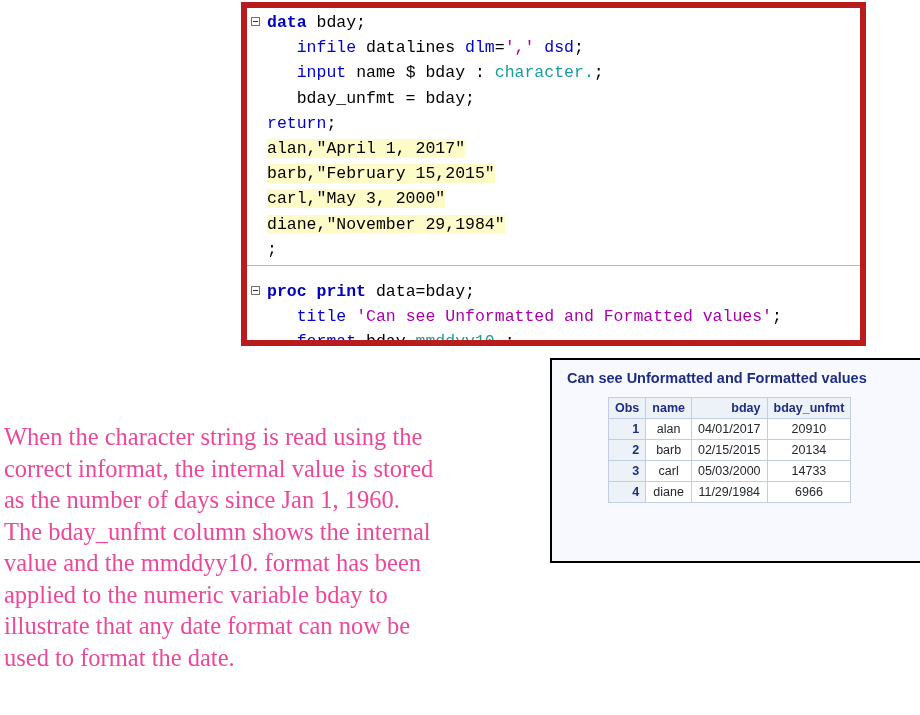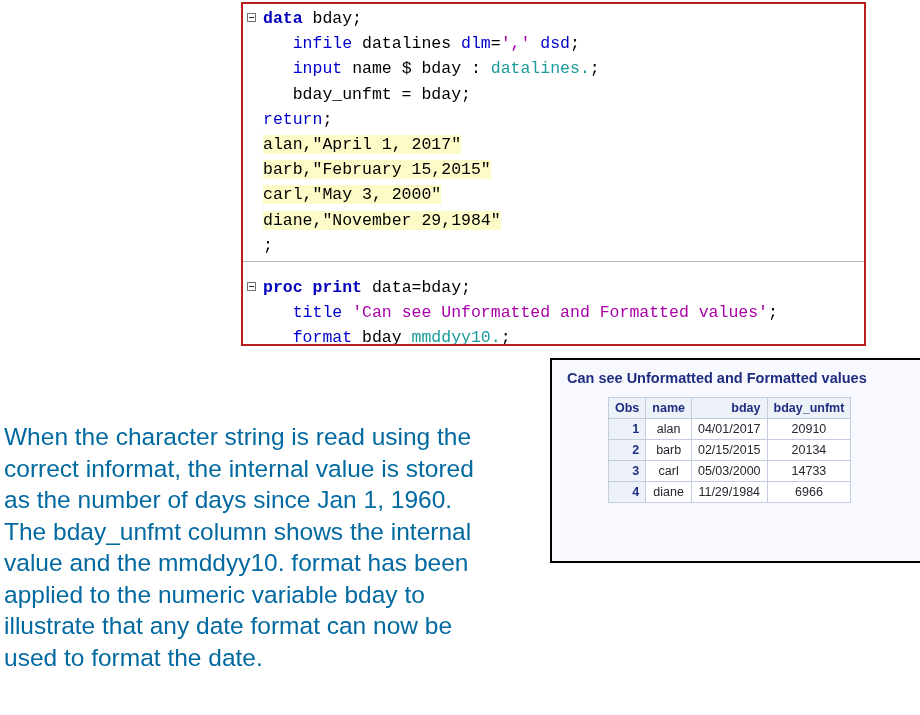--- a/index.html
+++ b/index.html
@@ -15,21 +15,21 @@
     font-family: "Liberation Sans", sans-serif;
   }
 
   
   #code-panel {
     position: absolute;
     left: 241px;
     top: 2px;
     width: 625px;
     height: 344px;
-    border: 2px solid #b91c1c;
+    border: 6px solid #b91c1c;
     background: #ffffff;
     box-sizing: border-box;
     overflow: hidden;
   }
   .code-block {
     padding: 0;
   }
   .code-line {
     font-family: "Liberation Mono", "DejaVu Sans Mono", monospace;
     font-size: 16.5px;
@@ -130,35 +130,35 @@
   #output-table th.obs-head { text-align: center; }
   .al-left   { text-align: left; }
   .al-right  { text-align: right; }
 
   
   #caption {
     position: absolute;
     left: 4px;
     top: 421px;
     width: 540px;
-    font-family: Liberation Sans, sans-serif;
+    font-family: Liberation Serif, serif;
     font-size: 24.5px;
     line-height: 31.5px;
-    color: #0369a1;
+    color: #ec4899;
     white-space: pre-line;
   }
 </style>
 </head>
 <body>
 
 <div id="code-panel">
   <div class="code-block block1">
       <div class="code-line ind0"><span class="fold-marker"></span><span class="kwb">data</span><span class="plain"> bday;</span></div>
       <div class="code-line ind0"><span class="plain">   </span><span class="kw">infile</span><span class="plain"> datalines </span><span class="kw">dlm</span><span class="plain">=</span><span class="str">','</span><span class="plain"> </span><span class="kw">dsd</span><span class="plain">;</span></div>
-      <div class="code-line ind0"><span class="plain">   </span><span class="kw">input</span><span class="plain"> name $ bday : </span><span class="fmt">datalines.</span><span class="plain">;</span></div>
+      <div class="code-line ind0"><span class="plain">   </span><span class="kw">input</span><span class="plain"> name $ bday : </span><span class="fmt">character.</span><span class="plain">;</span></div>
       <div class="code-line ind0"><span class="plain">   bday_unfmt = bday;</span></div>
       <div class="code-line ind0"><span class="kw">return</span><span class="plain">;</span></div>
       <div class="code-line ind0"><span class="plain hl">alan,"April 1, 2017"</span></div>
       <div class="code-line ind0"><span class="plain hl">barb,"February 15,2015"</span></div>
       <div class="code-line ind0"><span class="plain hl">carl,"May 3, 2000"</span></div>
       <div class="code-line ind0"><span class="plain hl">diane,"November 29,1984"</span></div>
       <div class="code-line ind0"><span class="plain">;</span></div>
     </div>
   <hr class="code-sep">
   <div class="code-block block2">

